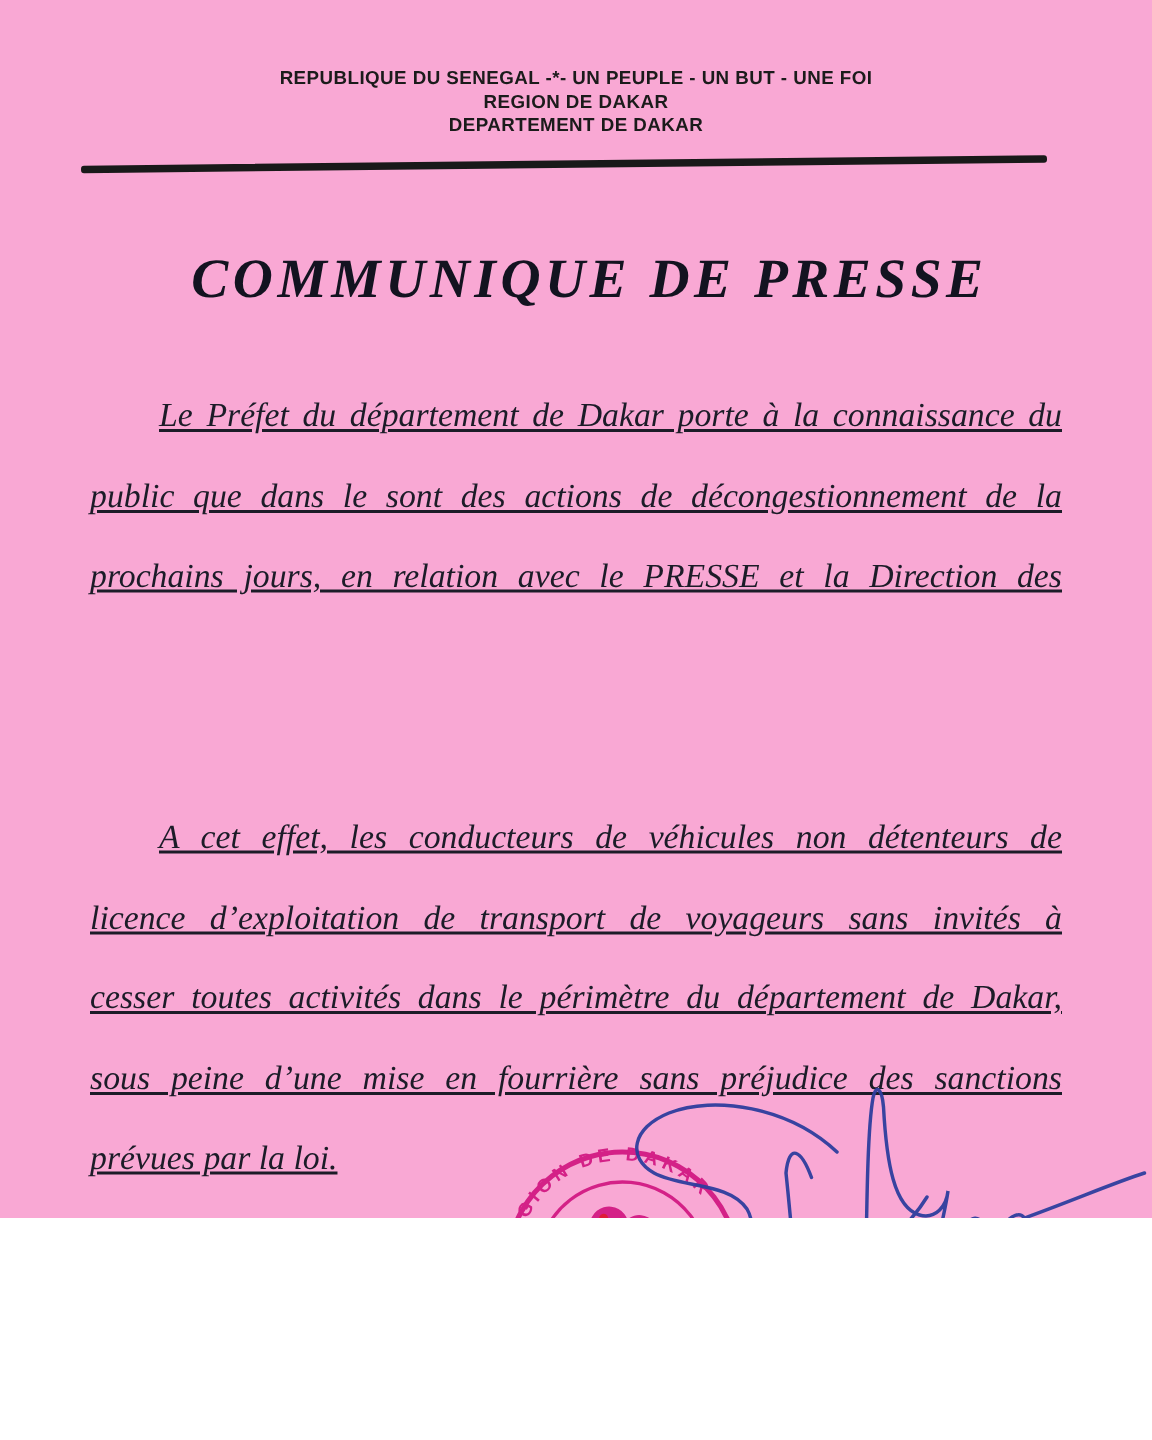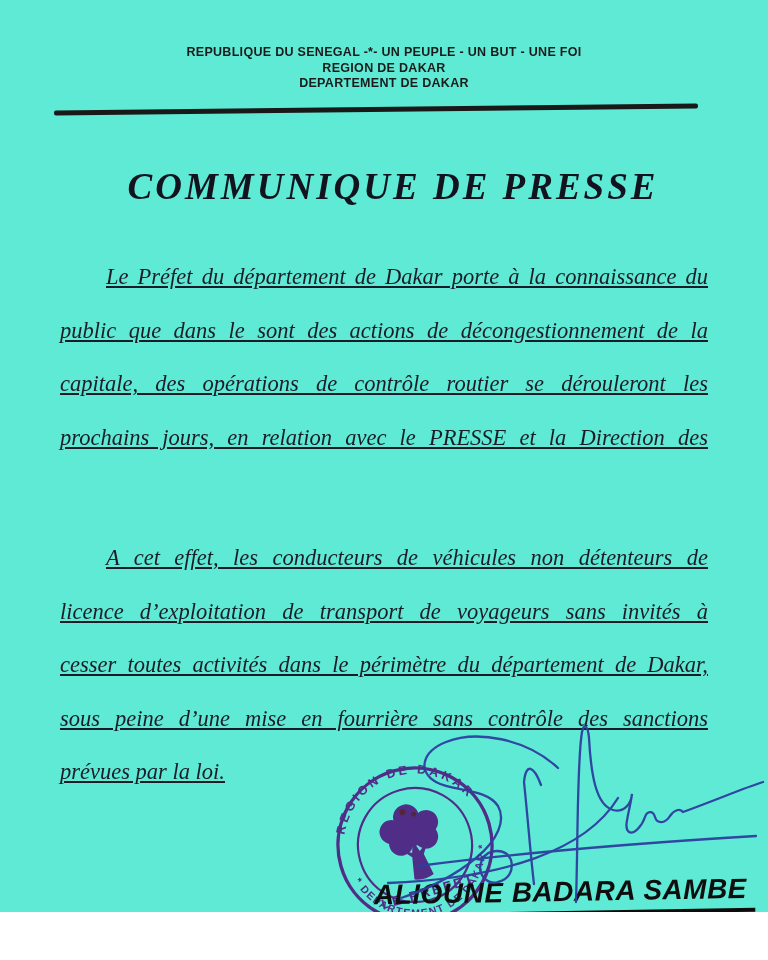--- a/index.html
+++ b/index.html
@@ -6,22 +6,22 @@
     --stamp-ink:#d6219c;
     --stamp-accent:#e31836;
     --signature-ink:#2e3e9e;
     --text-ink:#1c1c28;
     --rule-color:#191919;
   }
   *{margin:0;padding:0;box-sizing:border-box;}
   html,body{background:#ffffff;}
   .page{
     position:relative;
-    width:768px;height:912px;
-    background:#5eead4;
+    width:768px;height:812px;
+    background:#f9a8d4;
     overflow:hidden;
     font-family:"Liberation Serif", serif;
     color:var(--text-ink);
     padding-left:48px;
   }
   
   .letterhead{
     position:absolute;top:45px;left:0;right:0;
     text-align:center;
     font-family:"Liberation Sans", sans-serif;
@@ -113,29 +113,28 @@
     <div>DEPARTEMENT DE DAKAR</div>
   </div>
 
   <div class="header-rule"></div>
 
   <div class="page-title">COMMUNIQUE DE PRESSE</div>
 
   <div class="body-block p1">
     <div class="body-line indent">Le Préfet du département de Dakar porte à la connaissance du</div>
     <div class="body-line">public que dans le sont des actions de décongestionnement de la</div>
-    <div class="body-line">capitale, des opérations de contrôle routier se dérouleront les</div>
     <div class="body-line">prochains jours, en relation avec le PRESSE et la Direction des</div>
   </div>
 
   <div class="body-block p2">
     <div class="body-line indent">A cet effet, les conducteurs de véhicules non détenteurs de</div>
     <div class="body-line">licence d’exploitation de transport de voyageurs sans invités à</div>
     <div class="body-line">cesser toutes activités dans le périmètre du département de Dakar,</div>
-    <div class="body-line">sous peine d’une mise en fourrière sans contrôle des sanctions</div>
+    <div class="body-line">sous peine d’une mise en fourrière sans préjudice des sanctions</div>
     <div class="body-line last">prévues par la loi.</div>
   </div>
 
   <svg class="stamp" viewBox="0 0 170 170" aria-hidden="true">
     <g transform="rotate(-16 85 85)">
       <defs>
         <path id="arcTop" d="M 17 105 A 71 71 0 1 1 153 105" fill="none"></path>
         <path id="arcBottom" d="M 16 75 A 70 70 0 1 0 154 75" fill="none"></path>
       </defs>
       <circle cx="85" cy="85" r="77" fill="none" stroke="var(--stamp-ink)" stroke-width="3.4"></circle>

